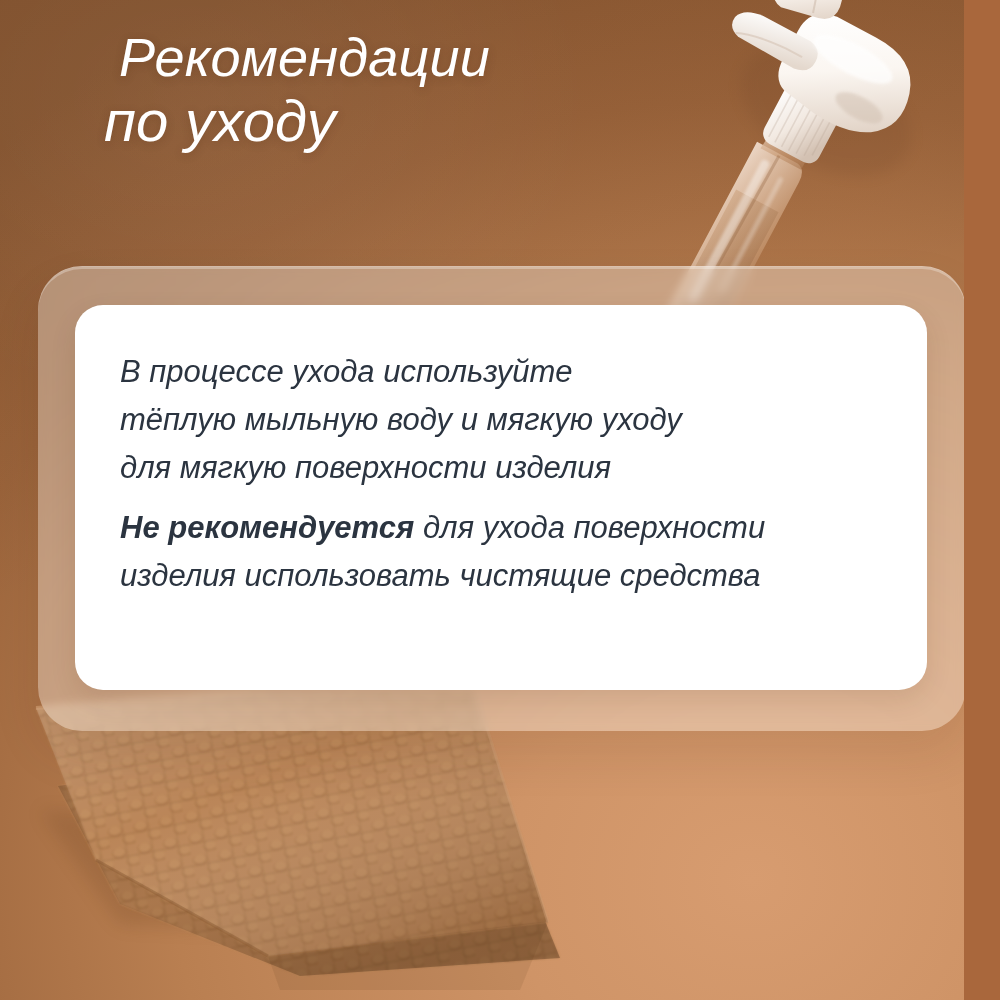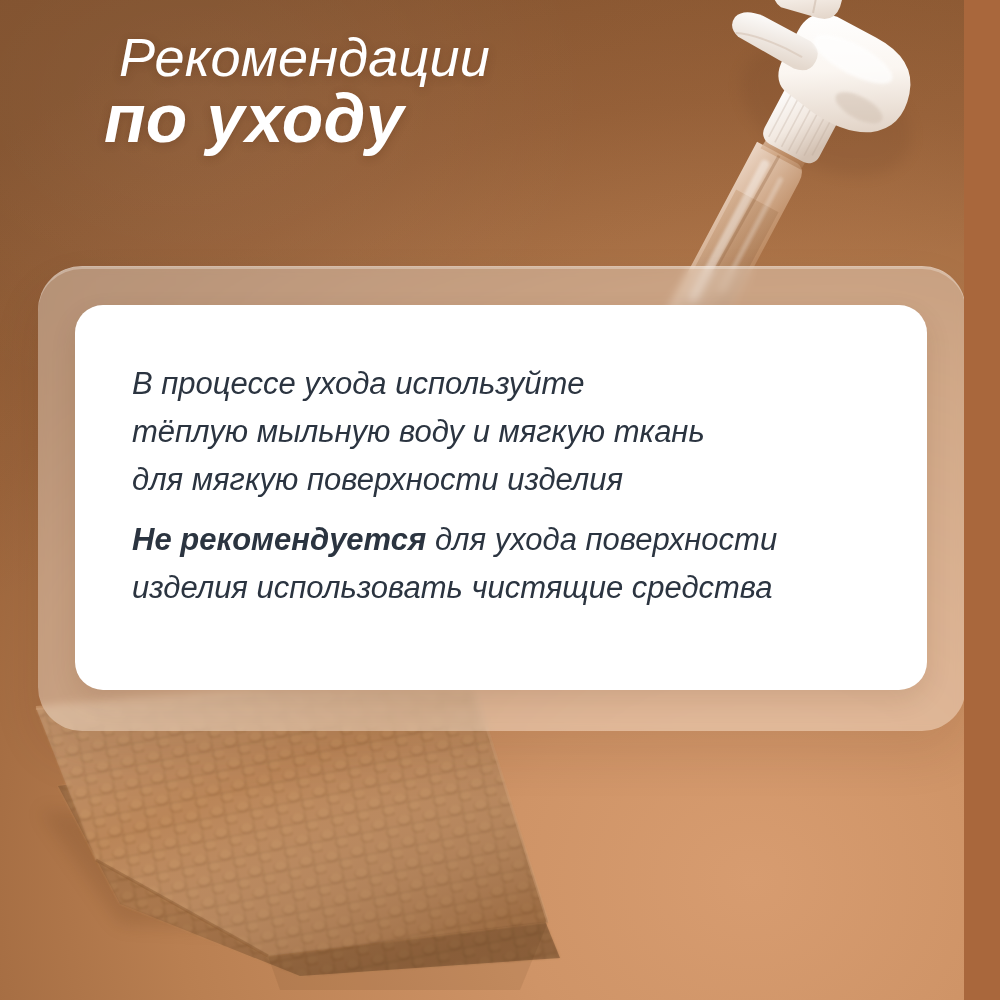--- a/index.html
+++ b/index.html
@@ -74,39 +74,40 @@
   .heading .l1 {
     display:block;
     font-size:54px;
     font-style:italic;
     font-weight:400;
     letter-spacing:0.2px;
     padding-left:19px;
   }
   .heading .l2 {
     display:block;
-    font-size:68px;
+    font-size:58px;
     font-style:italic;
-    font-weight:700;
+    font-weight:400;
     letter-spacing:0.2px;
+    margin-top:8px;
     padding-left:4px;
   }
 
   
   .copy {
     position:absolute;
     left:120px; top:348px;
     width:800px;
     color:#2b3440;
     font-size:31px;
     font-style:italic;
     line-height:48px;
     z-index:7;
   }
-  .copy p { margin:12px; }
+  .copy p { margin:0; }
   .copy p.para2 { margin-top:12px; }
   .copy b { font-weight:700; }
 
   .copy .line { display:block; white-space:nowrap; }
 </style>
 </head>
 <body>
 
 <div id="poster">
 
@@ -263,21 +264,21 @@
   <div class="white-card"></div>
 
   <div class="heading">
     <span class="l1">Рекомендации</span>
     <span class="l2">по уходу</span>
   </div>
 
   <div class="copy">
     <p class="para1">
       <span class="line">В процессе ухода используйте</span>
-      <span class="line">тёплую мыльную воду и мягкую ткань</span>
+      <span class="line">тёплую мыльную воду и мягкую уходу</span>
       <span class="line">для мягкую поверхности изделия</span>
     </p>
     <p class="para2">
       <span class="line"><b>Не рекомендуется</b><span> для ухода поверхности</span></span>
       <span class="line">изделия использовать чистящие средства</span>
     </p>
   </div>
 
 </div>
 

